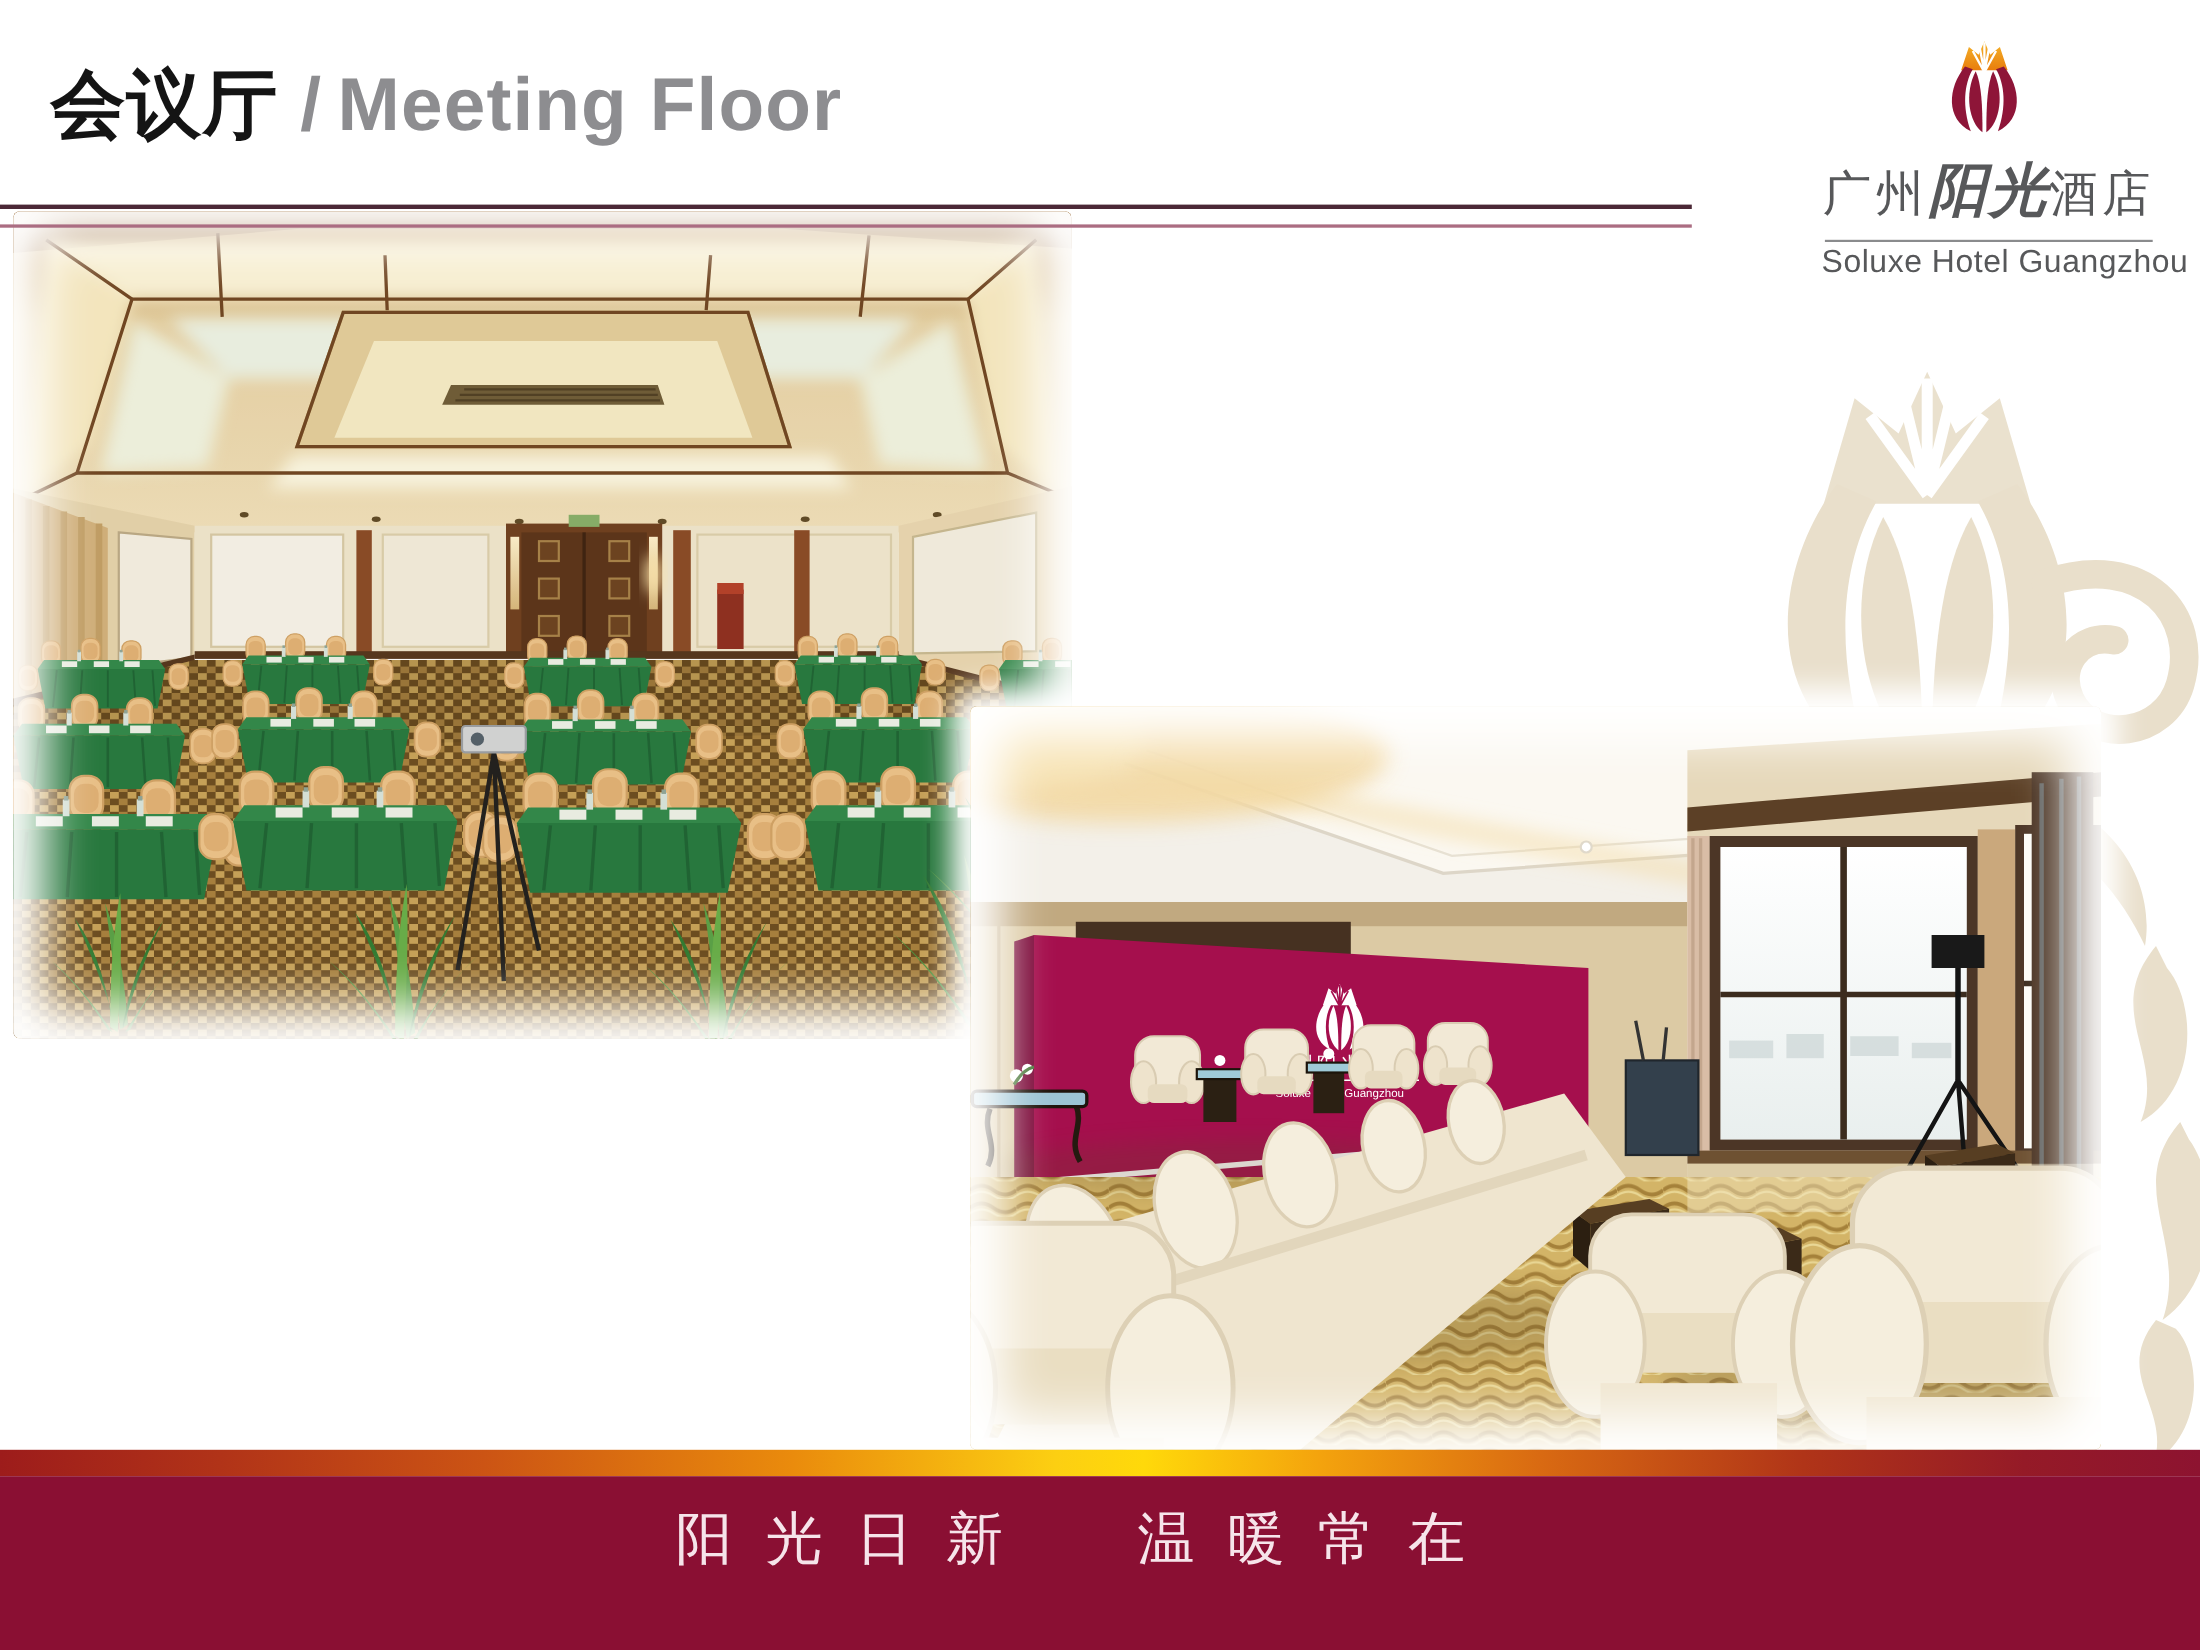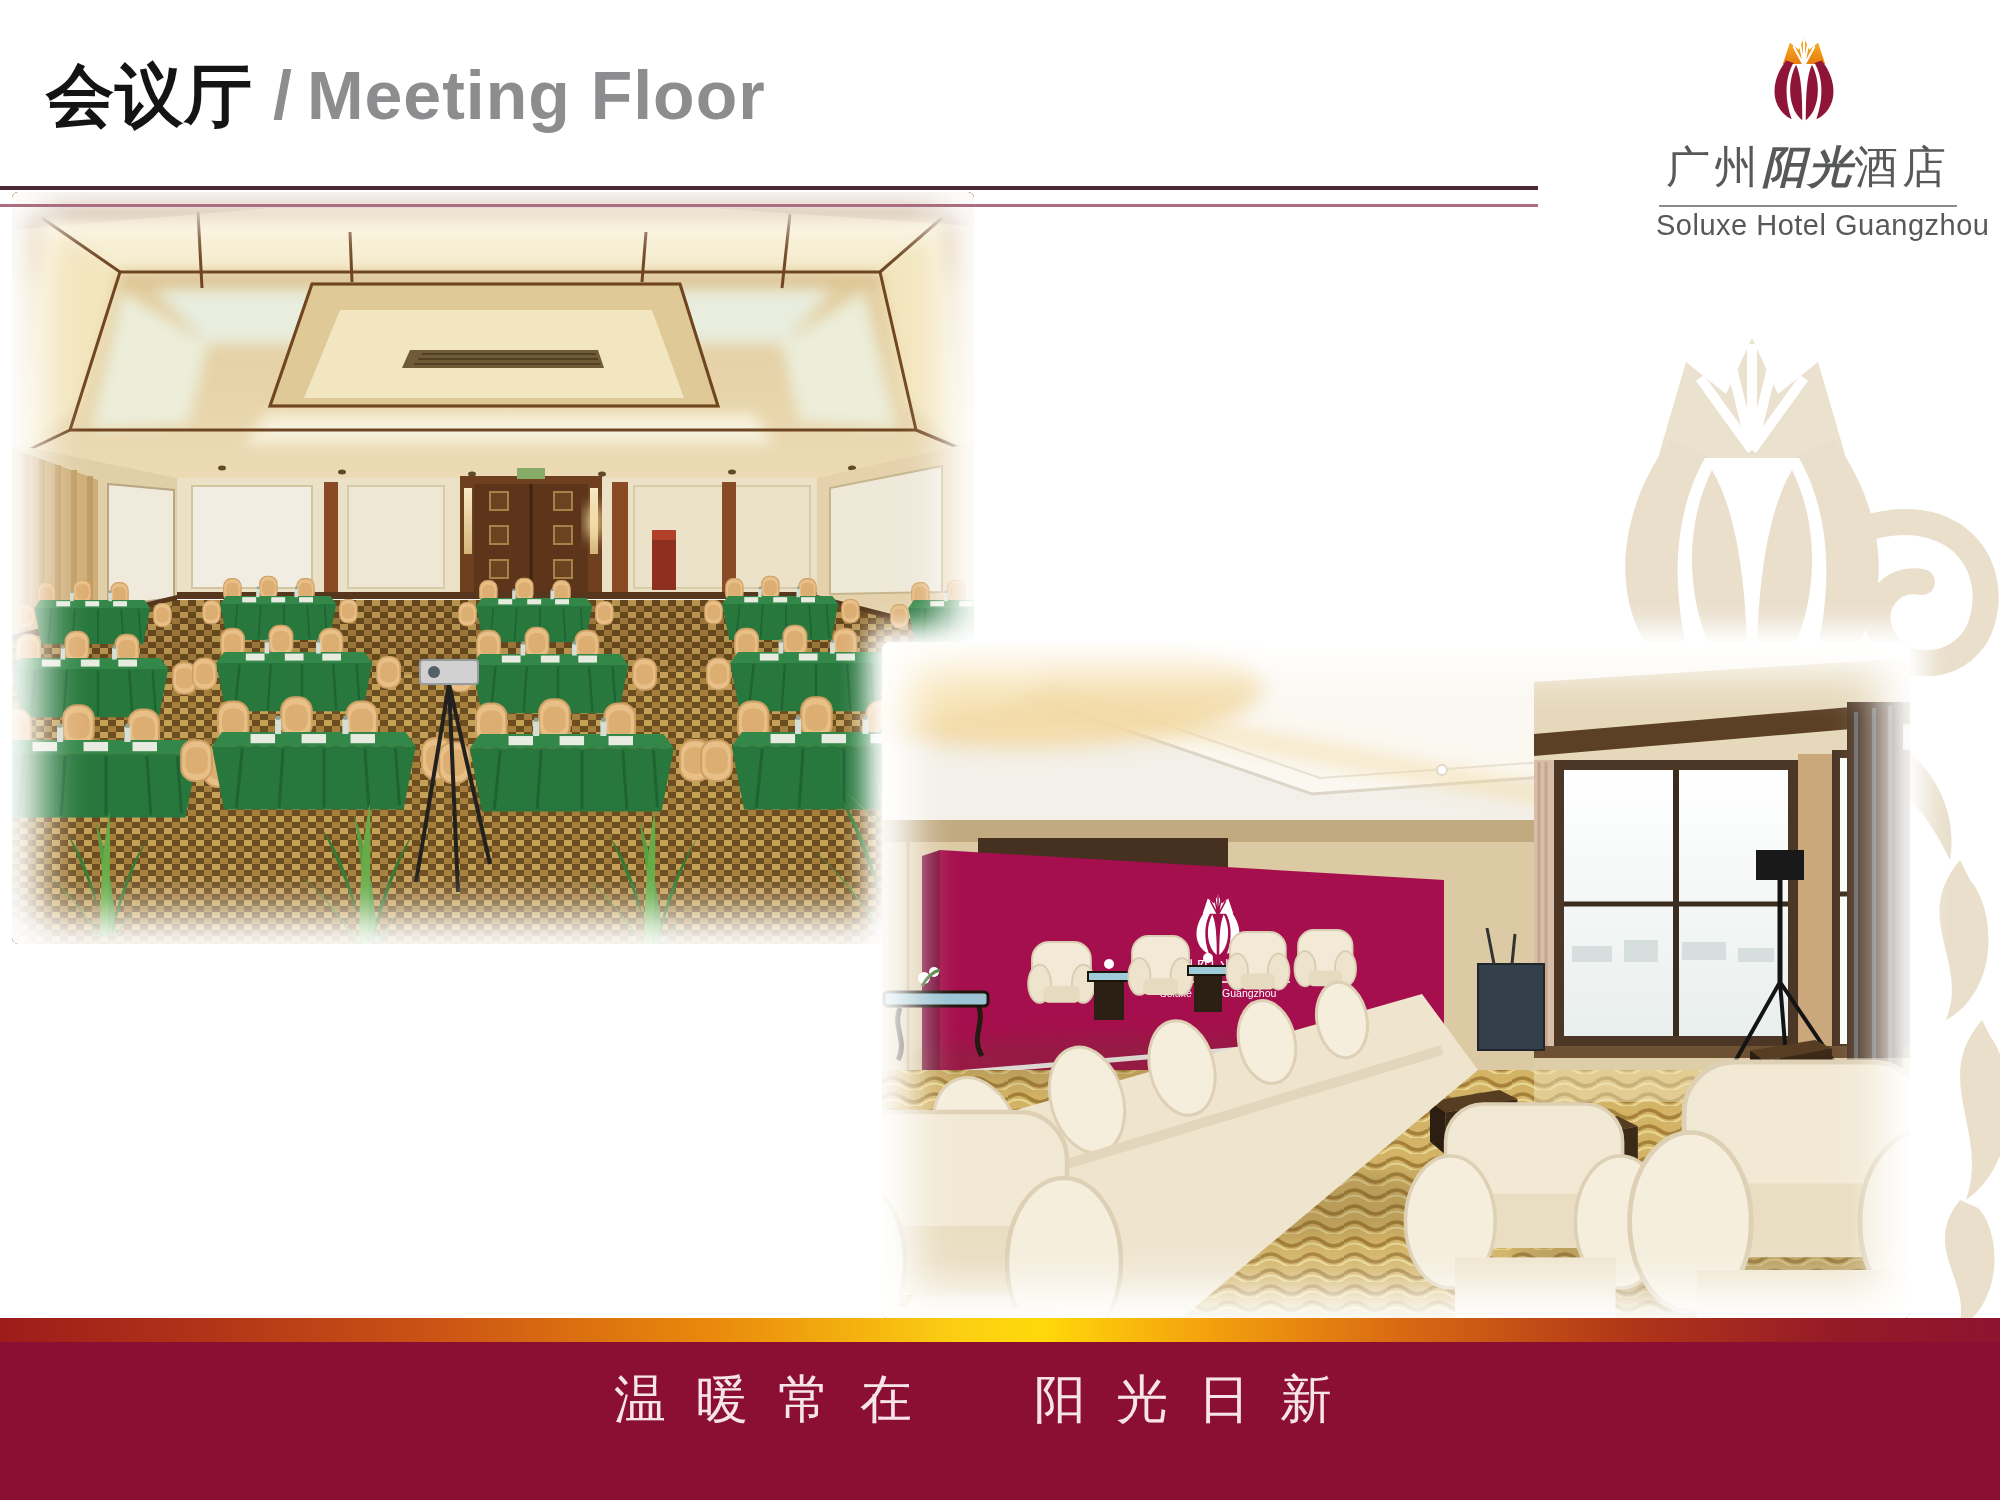--- a/index.html
+++ b/index.html
@@ -10,21 +10,21 @@
          letter-spacing:1px;white-space:nowrap;z-index:8;}
   .title .cn{color:#141414;}
   .title .sep{color:#8d8d90;margin:0 14px 0 20px;}
   .title .en{color:#8d8d90;}
   .rule-top{position:absolute;left:0;top:186px;width:1538px;height:4px;background:#4b2836;z-index:8;}
   .rule-bottom{position:absolute;left:0;top:204px;width:1538px;height:3px;background:#ab6d82;z-index:8;}
   
   .logo-tulip{position:absolute;left:1758px;top:34px;width:92px;height:88px;z-index:8;}
   .logo-block{position:absolute;left:1656px;top:138px;width:304px;text-align:center;z-index:8;color:#57585a;}
   .logo-cn{font-size:44px;letter-spacing:4px;white-space:nowrap;}
-  .logo-cn .script{font-style:italic;font-size:44px;font-weight:bold;letter-spacing:2px;text-align:center;}
+  .logo-cn .script{font-style:italic;font-size:53px;font-weight:bold;letter-spacing:2px;text-align:center;}
   .logo-line{margin:8px auto 2px auto;width:298px;height:2px;background:#8a8b8d;}
   .logo-en{font-size:29px;letter-spacing:0.5px;white-space:nowrap;}
   
   .watermark{position:absolute;left:1530px;top:300px;width:470px;height:1050px;z-index:0;}
   
   .photo{position:absolute;overflow:hidden;border-radius:6px;
          box-shadow:0 0 26px 16px #ffffff;}
   .photo::after{content:"";position:absolute;left:0;top:0;right:0;bottom:0;
          box-shadow:inset 0 0 44px 30px #ffffff;pointer-events:none;border-radius:6px;}
   .photo-left{left:12px;top:192px;width:962px;height:752px;z-index:2;}
@@ -461,18 +461,18 @@
         </g>
       <g transform="translate(770,420) scale(1.6)">
           <use href="#fchair"></use>
         </g>
     </svg>
   </div>
 
   <div class="footer-strip"></div>
   <div class="footer-band">
     <div class="footer-cn">
+      <span>阳光日新</span>
       <span>温暖常在</span>
-      <span>阳光日新</span>
     </div>
   </div>
 
 </div>
 
 </body></html>

